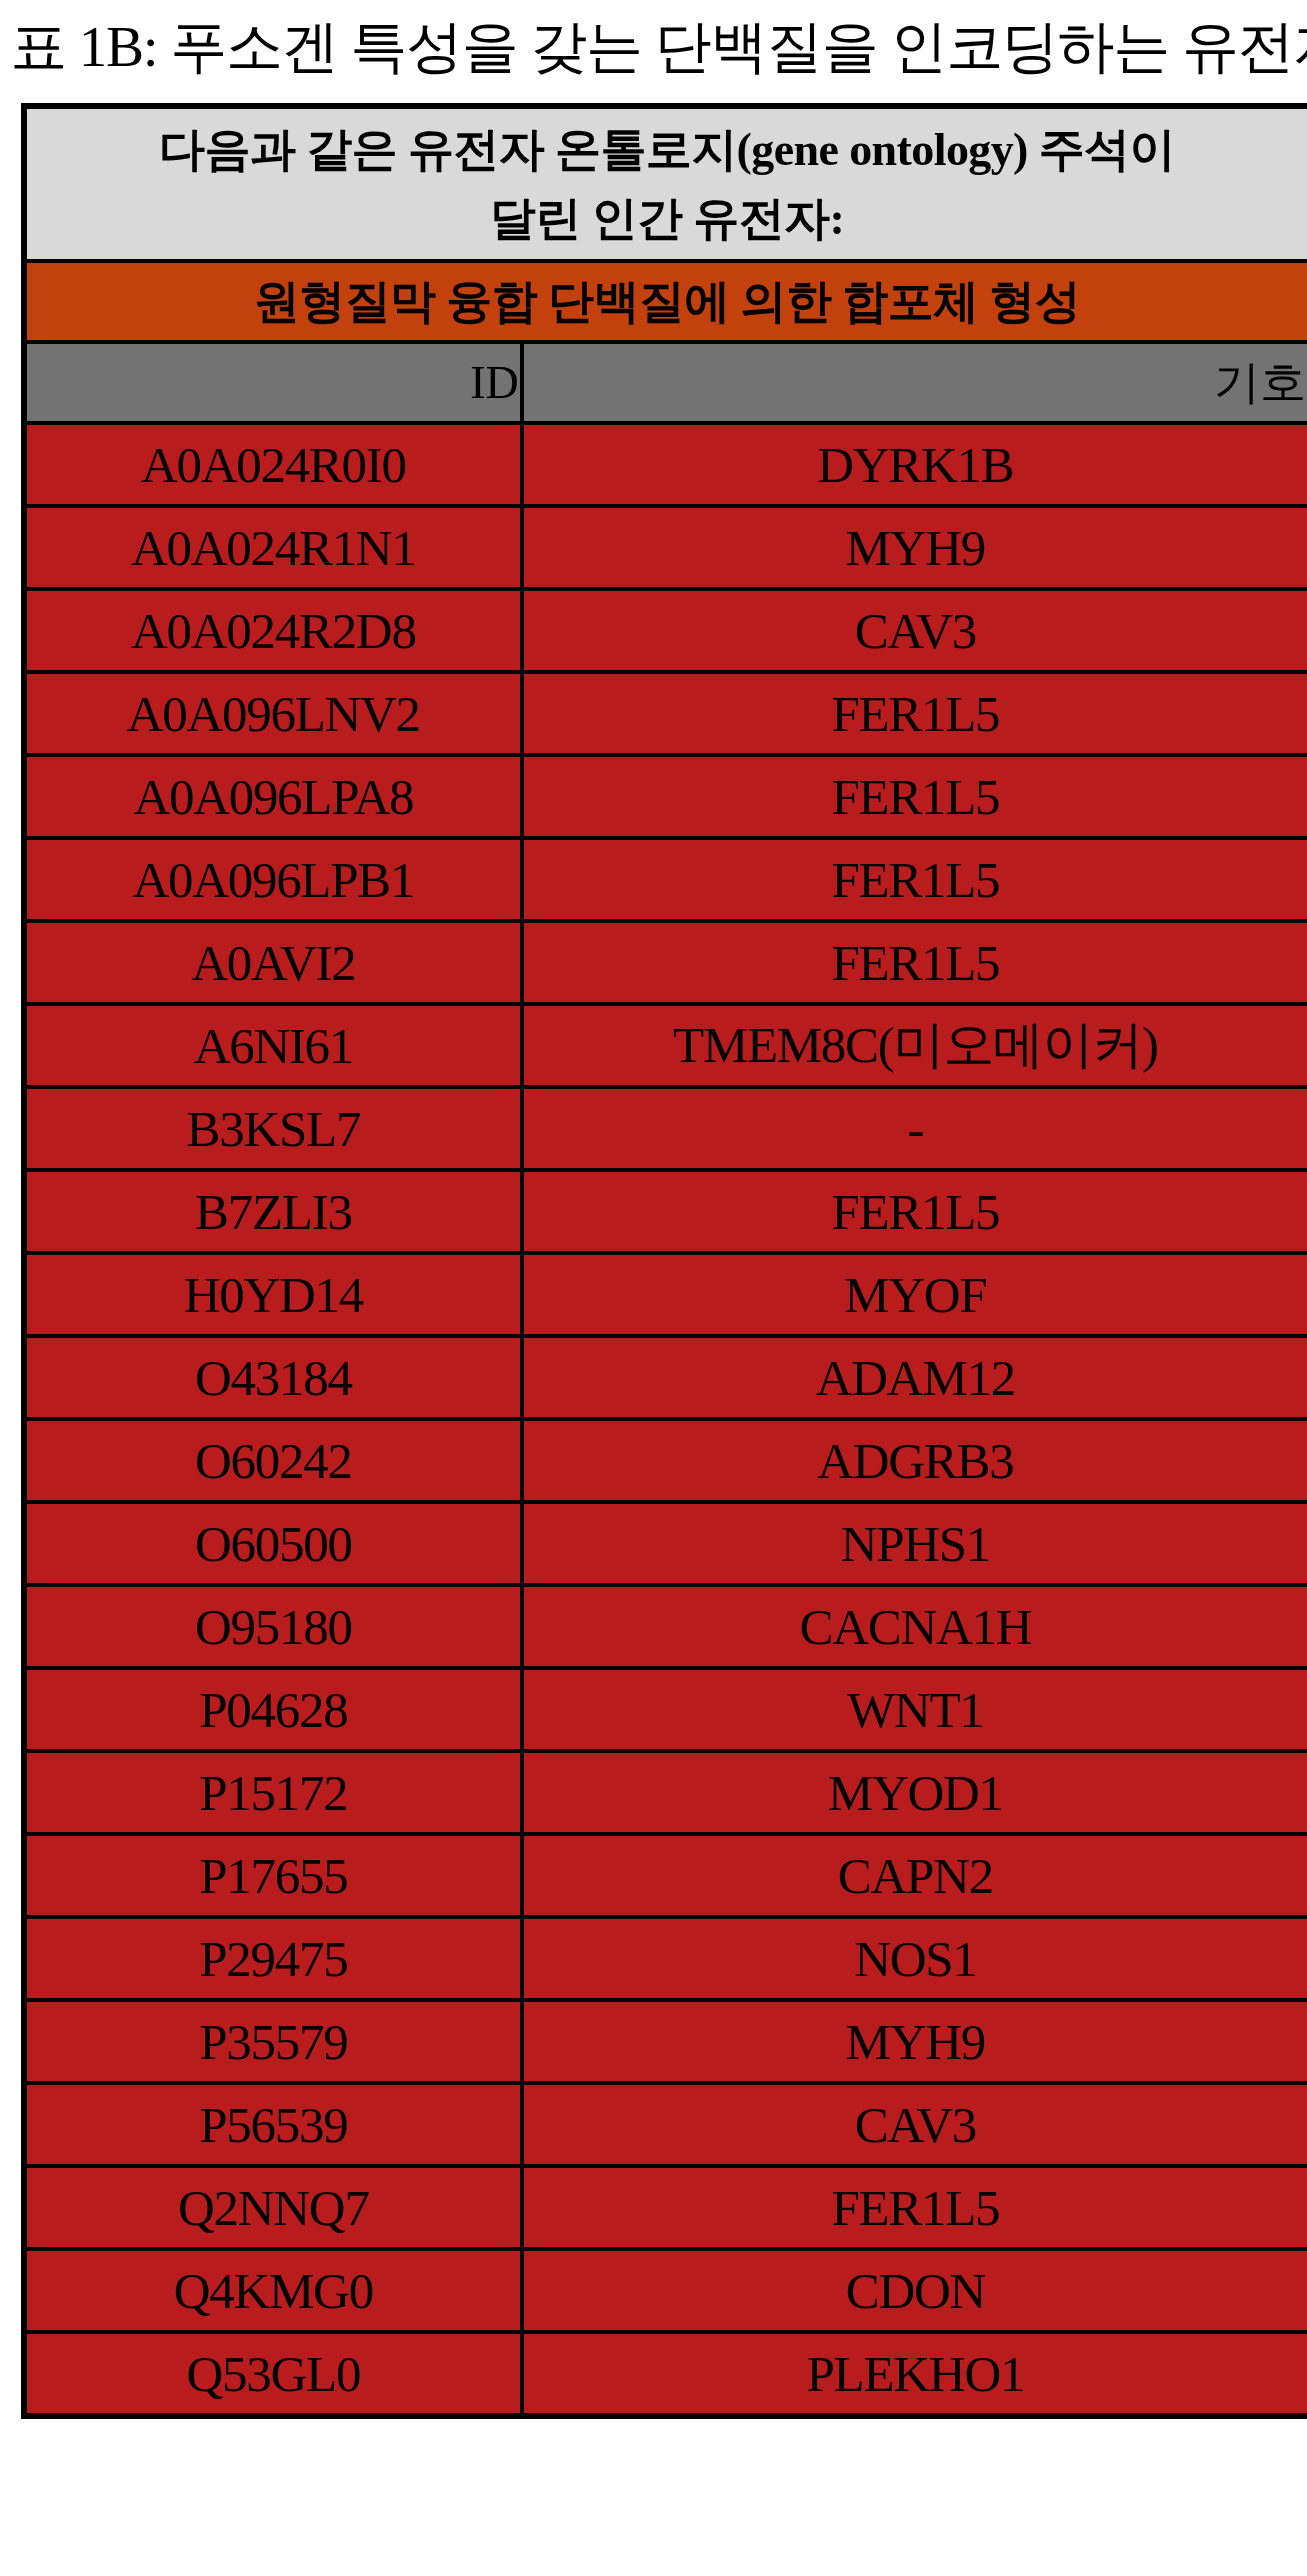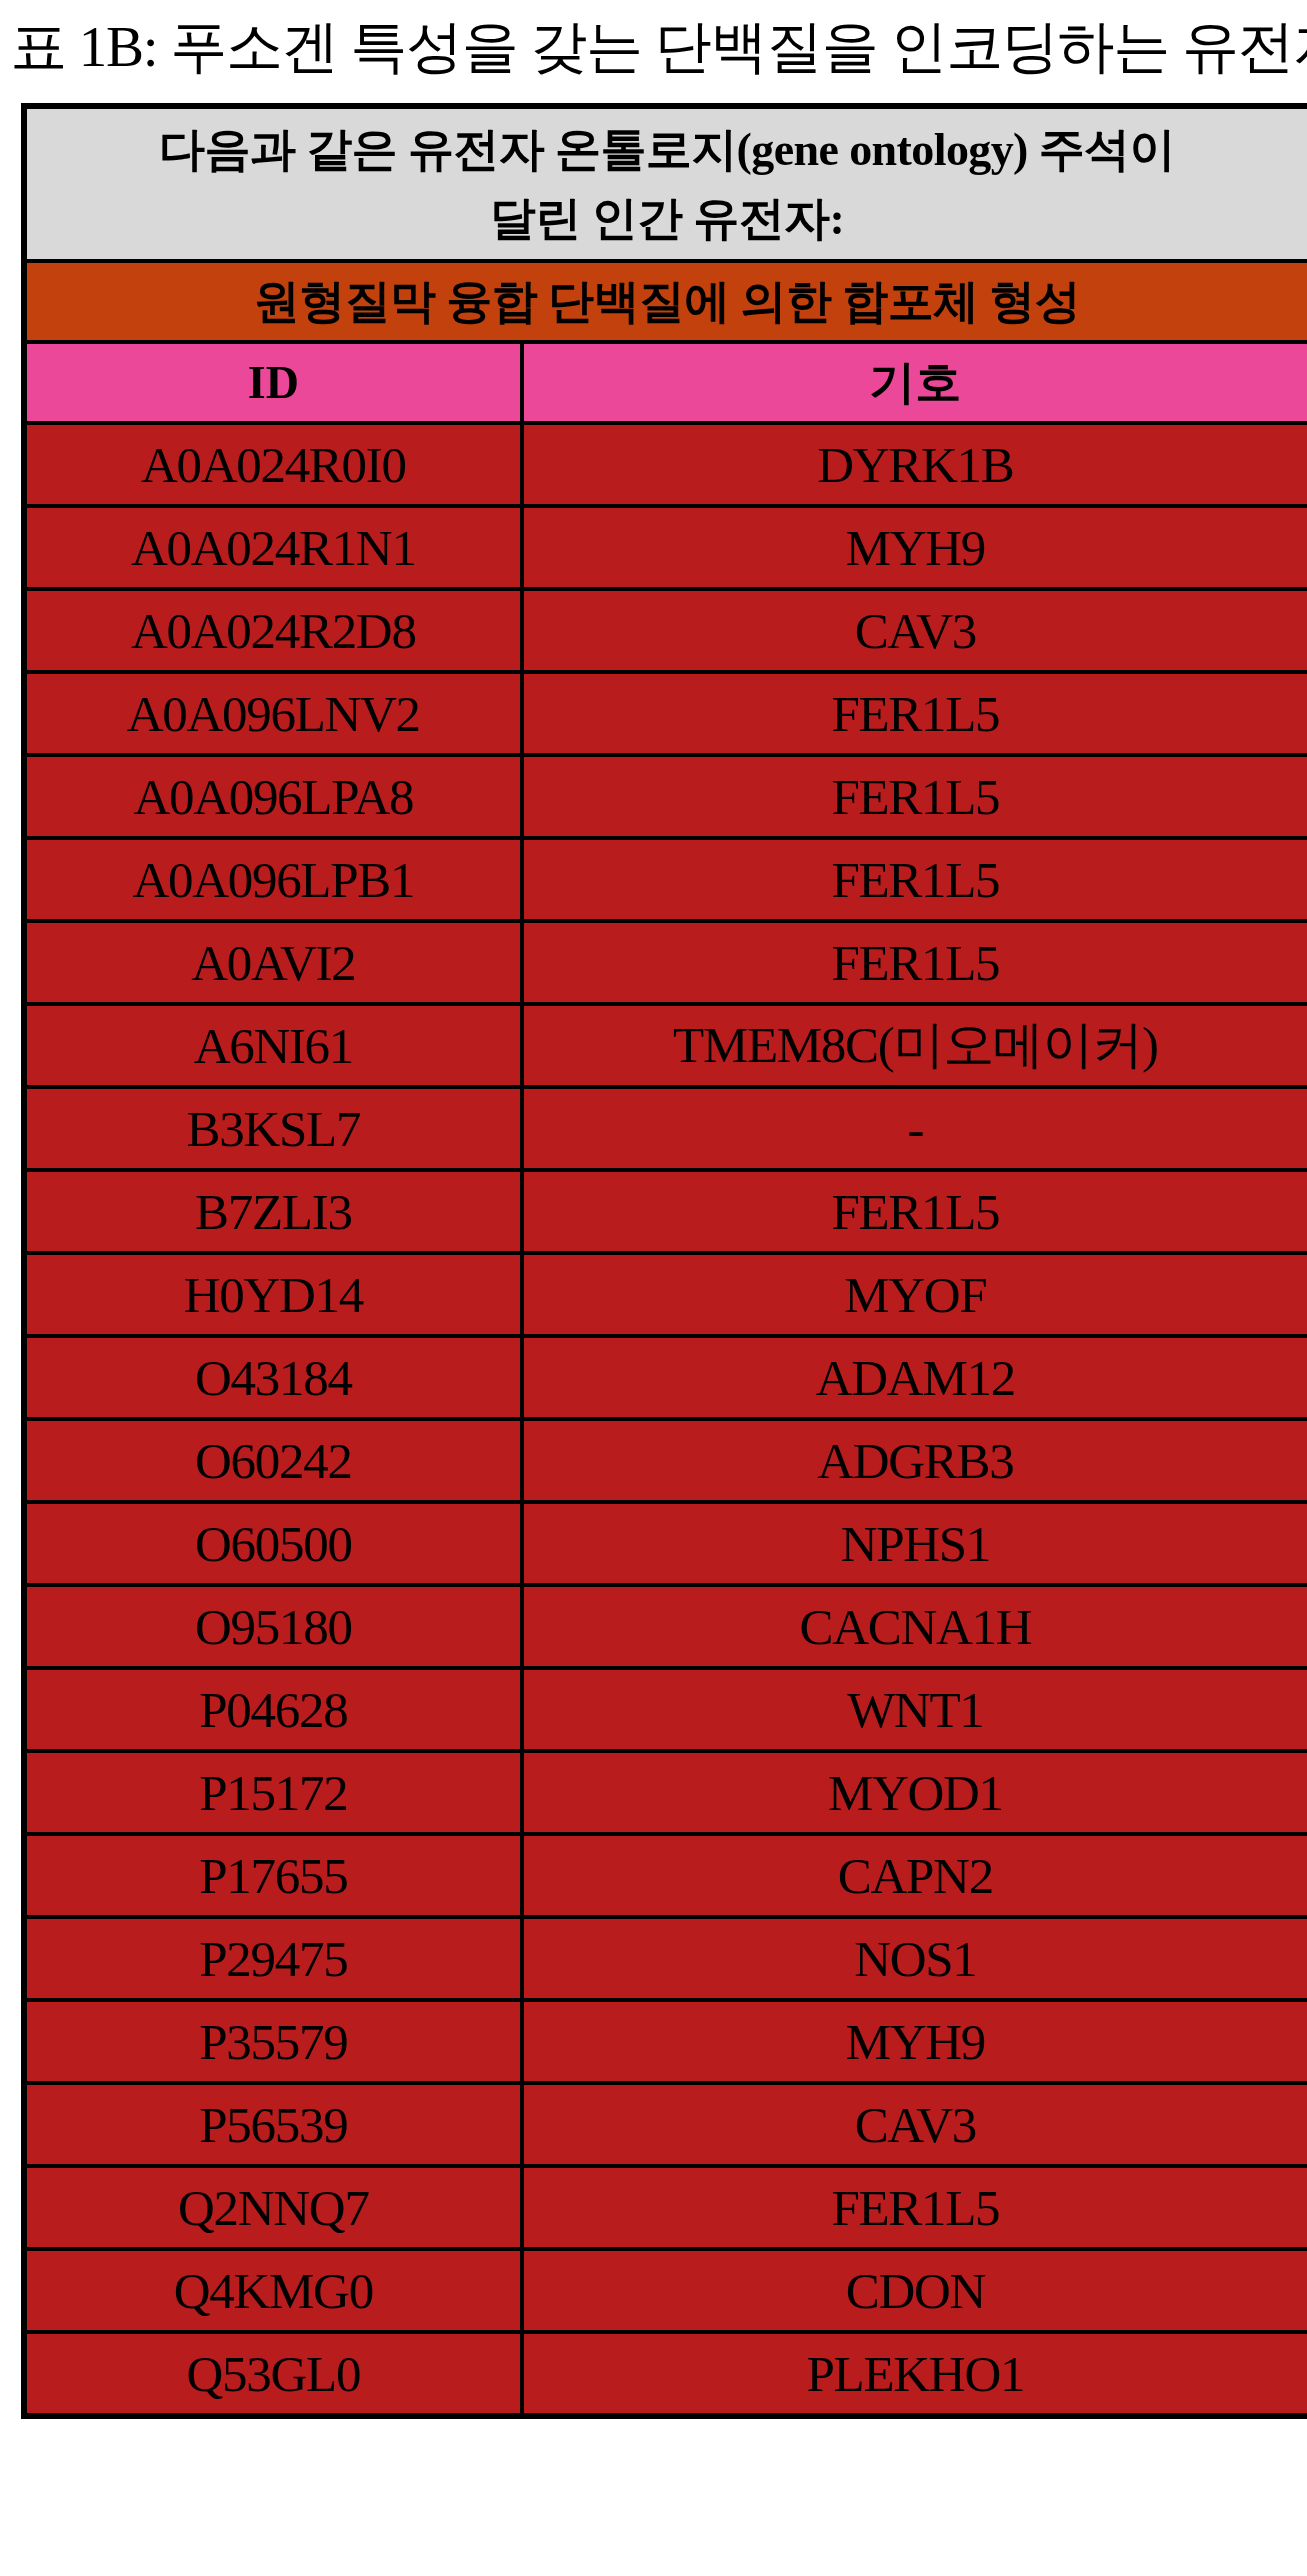--- a/index.html
+++ b/index.html
@@ -48,24 +48,25 @@
     letter-spacing: -0.6px;
   }
   tr.hdr-goterm td {
     background: #c2410c;
     height: 75px;
     font-size: 46px;
     font-weight: bold;
     letter-spacing: -0.6px;
   }
   tr.hdr-cols td {
-    background: #ec4899;
+    background: #737373;
     height: 75px;
     font-size: 46px;
-    font-weight: bold;
+    font-weight: normal;
+    text-align: right;
   }
   tr.data-row td {
     background: #b91c1c;
     height: 77px;
     font-size: 51px;
     letter-spacing: -1.3px;
   }
   
   tr.hdr-cols td:first-child,
   tr.data-row td:first-child {

